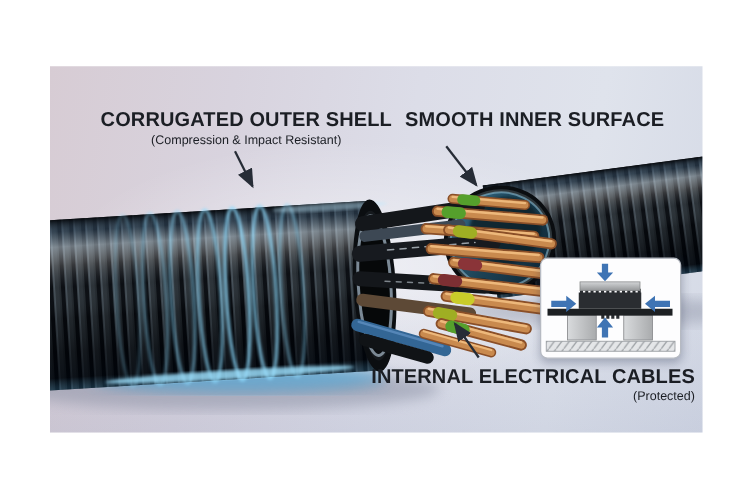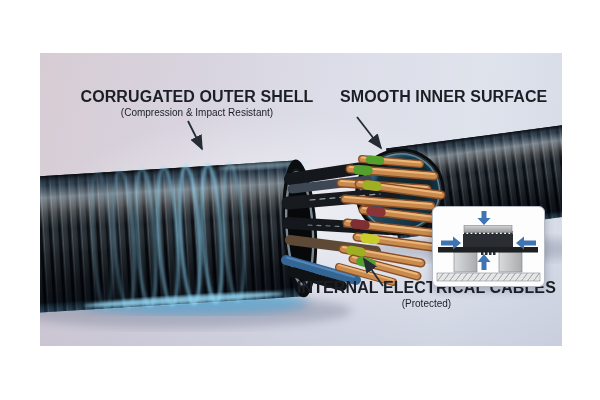--- a/index.html
+++ b/index.html
@@ -8,22 +8,22 @@
   .scene{position:absolute;left:40px;top:53px;width:522px;height:293px;overflow:hidden;
     background:
       radial-gradient(ellipse 62% 48% at 46% 55%, rgba(255,255,255,.55), rgba(255,255,255,0) 72%),
       linear-gradient(to bottom, rgba(255,255,255,0) 62%, rgba(150,160,190,.20) 100%),
       linear-gradient(100deg, #d7ccd4 0%, #d8d3de 26%, #dcdde8 52%, #dfe3ec 78%, #d5dae6 100%);}
   .scene svg.main{position:absolute;left:0;top:0;}
   .label{position:absolute;color:var(--text,#1b1e24);}
   .label .t{font-weight:bold;font-size:16px;letter-spacing:.1px;line-height:1.2;white-space:nowrap;}
   .label .s{font-size:10px;line-height:1.35;white-space:nowrap;}
   .label-outer{left:36px;top:34px;width:242px;text-align:center;}
-  .label-inner{left:300px;top:34px;text-align:left;}
-  .label-cables{left:257px;top:225px;text-align:center;}
+  .label-inner{left:284px;top:34px;text-align:left;}
+  .label-cables{left:257px;top:239px;text-align:right;}
   .arrow-line{stroke:var(--arrow,#262c36);stroke-width:1.8;fill:none;}
   .arrow-head{fill:var(--arrow,#262c36);}
   .glow-ring{stroke:var(--glow-cyan,#8edcff);fill:none;}
   .inset{position:absolute;left:392px;top:153px;width:111px;height:79px;background:#fdfdfe;
          border:1px solid #b6bac2;border-radius:6px;box-shadow:0 3px 8px rgba(30,40,70,.30);}
   .inset svg{position:absolute;left:0;top:0;}
   .ins-arrow{fill:var(--accent-blue,#3f74b4);}
 </style>
 </head>
 <body>

